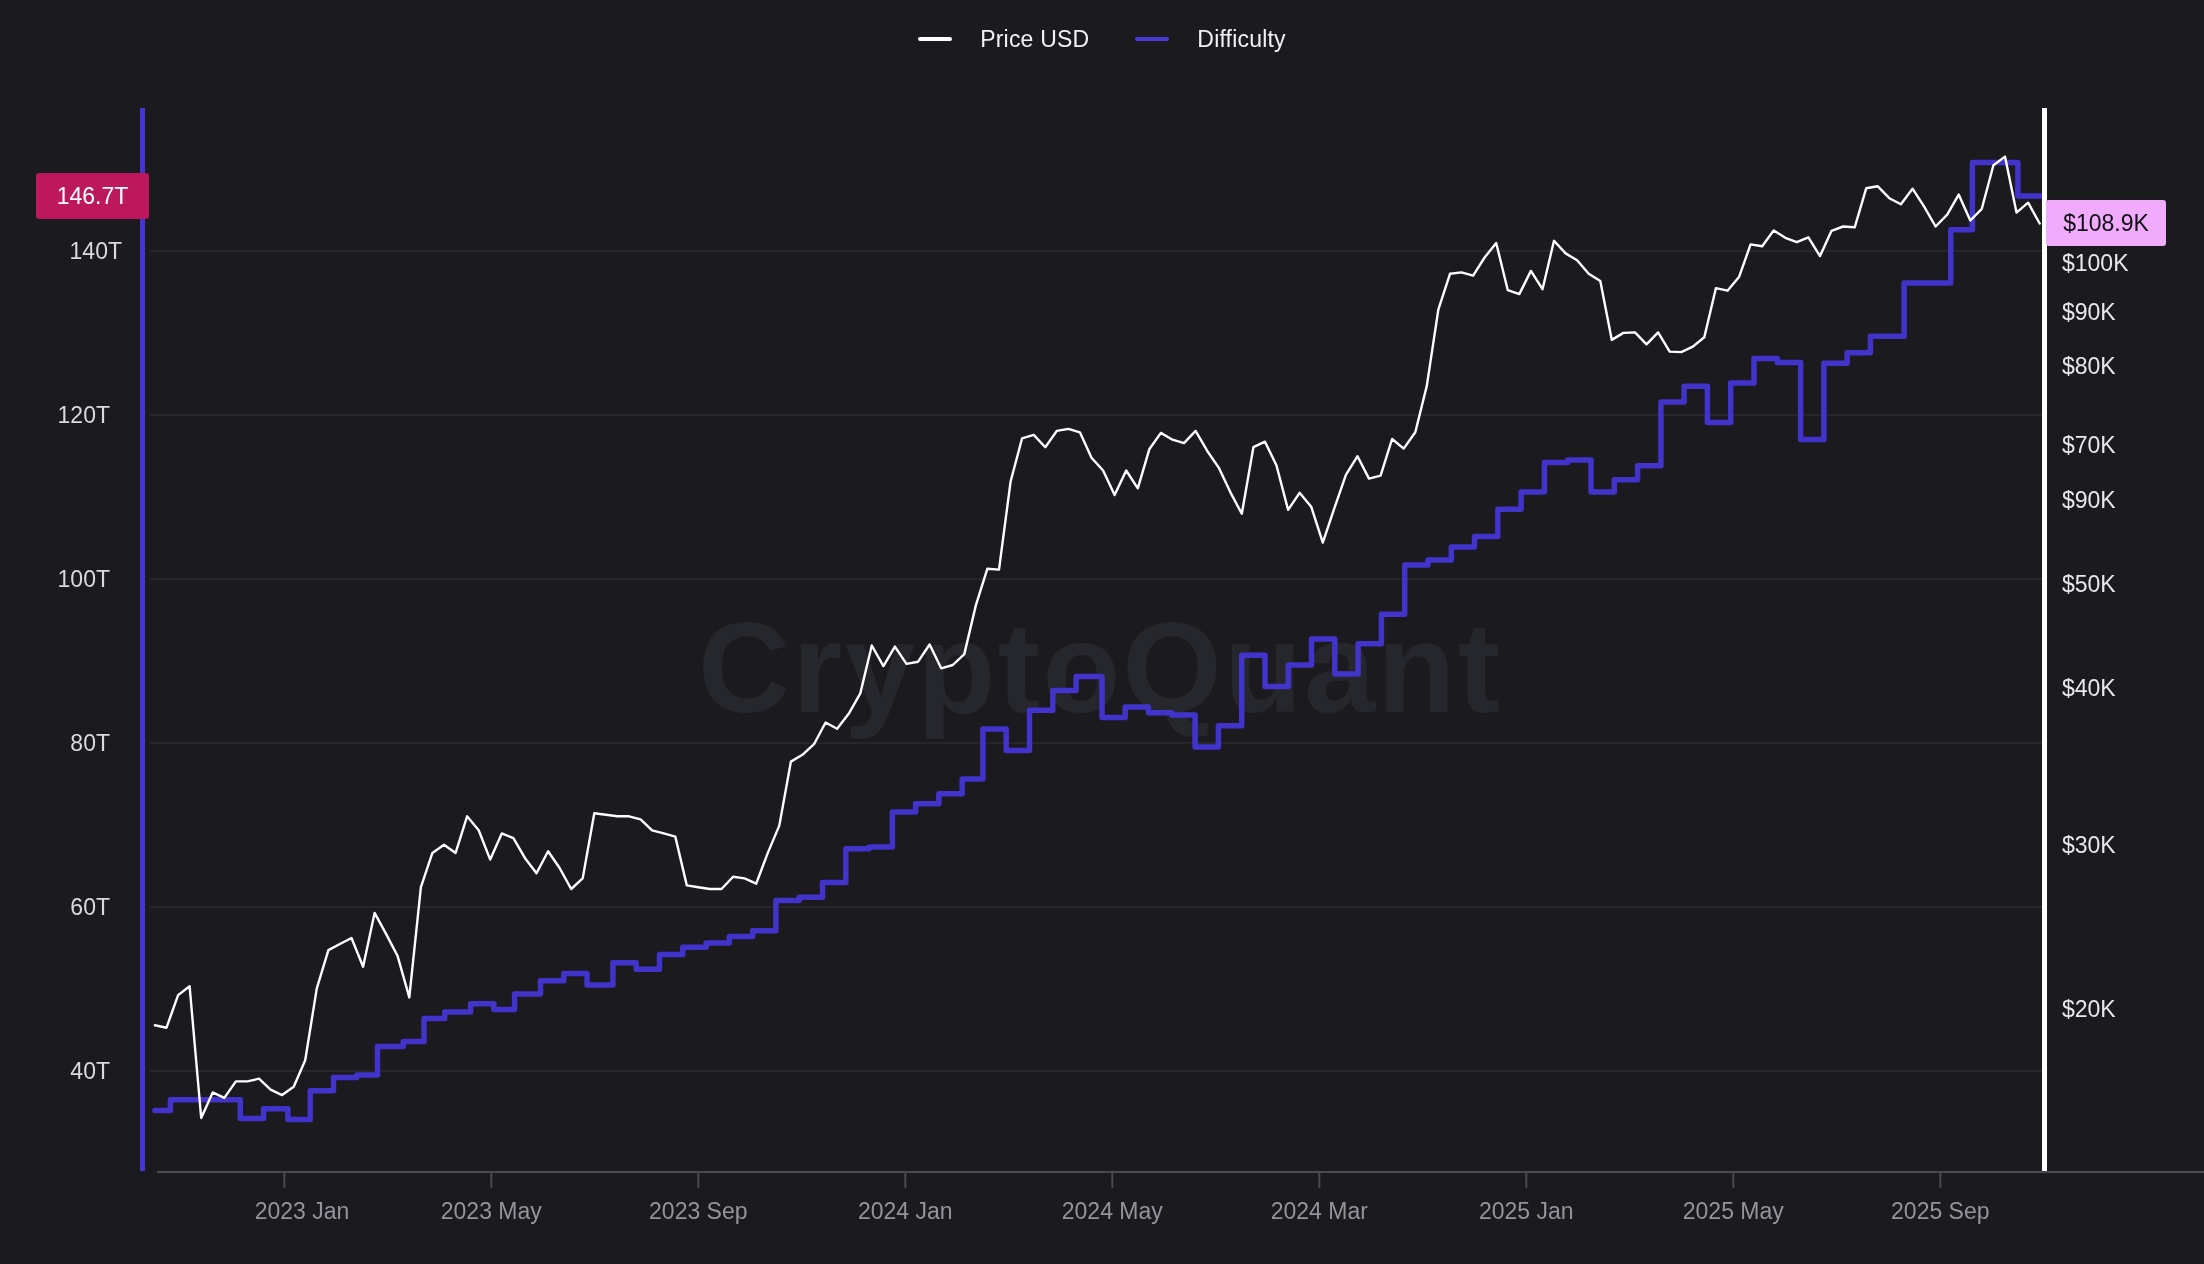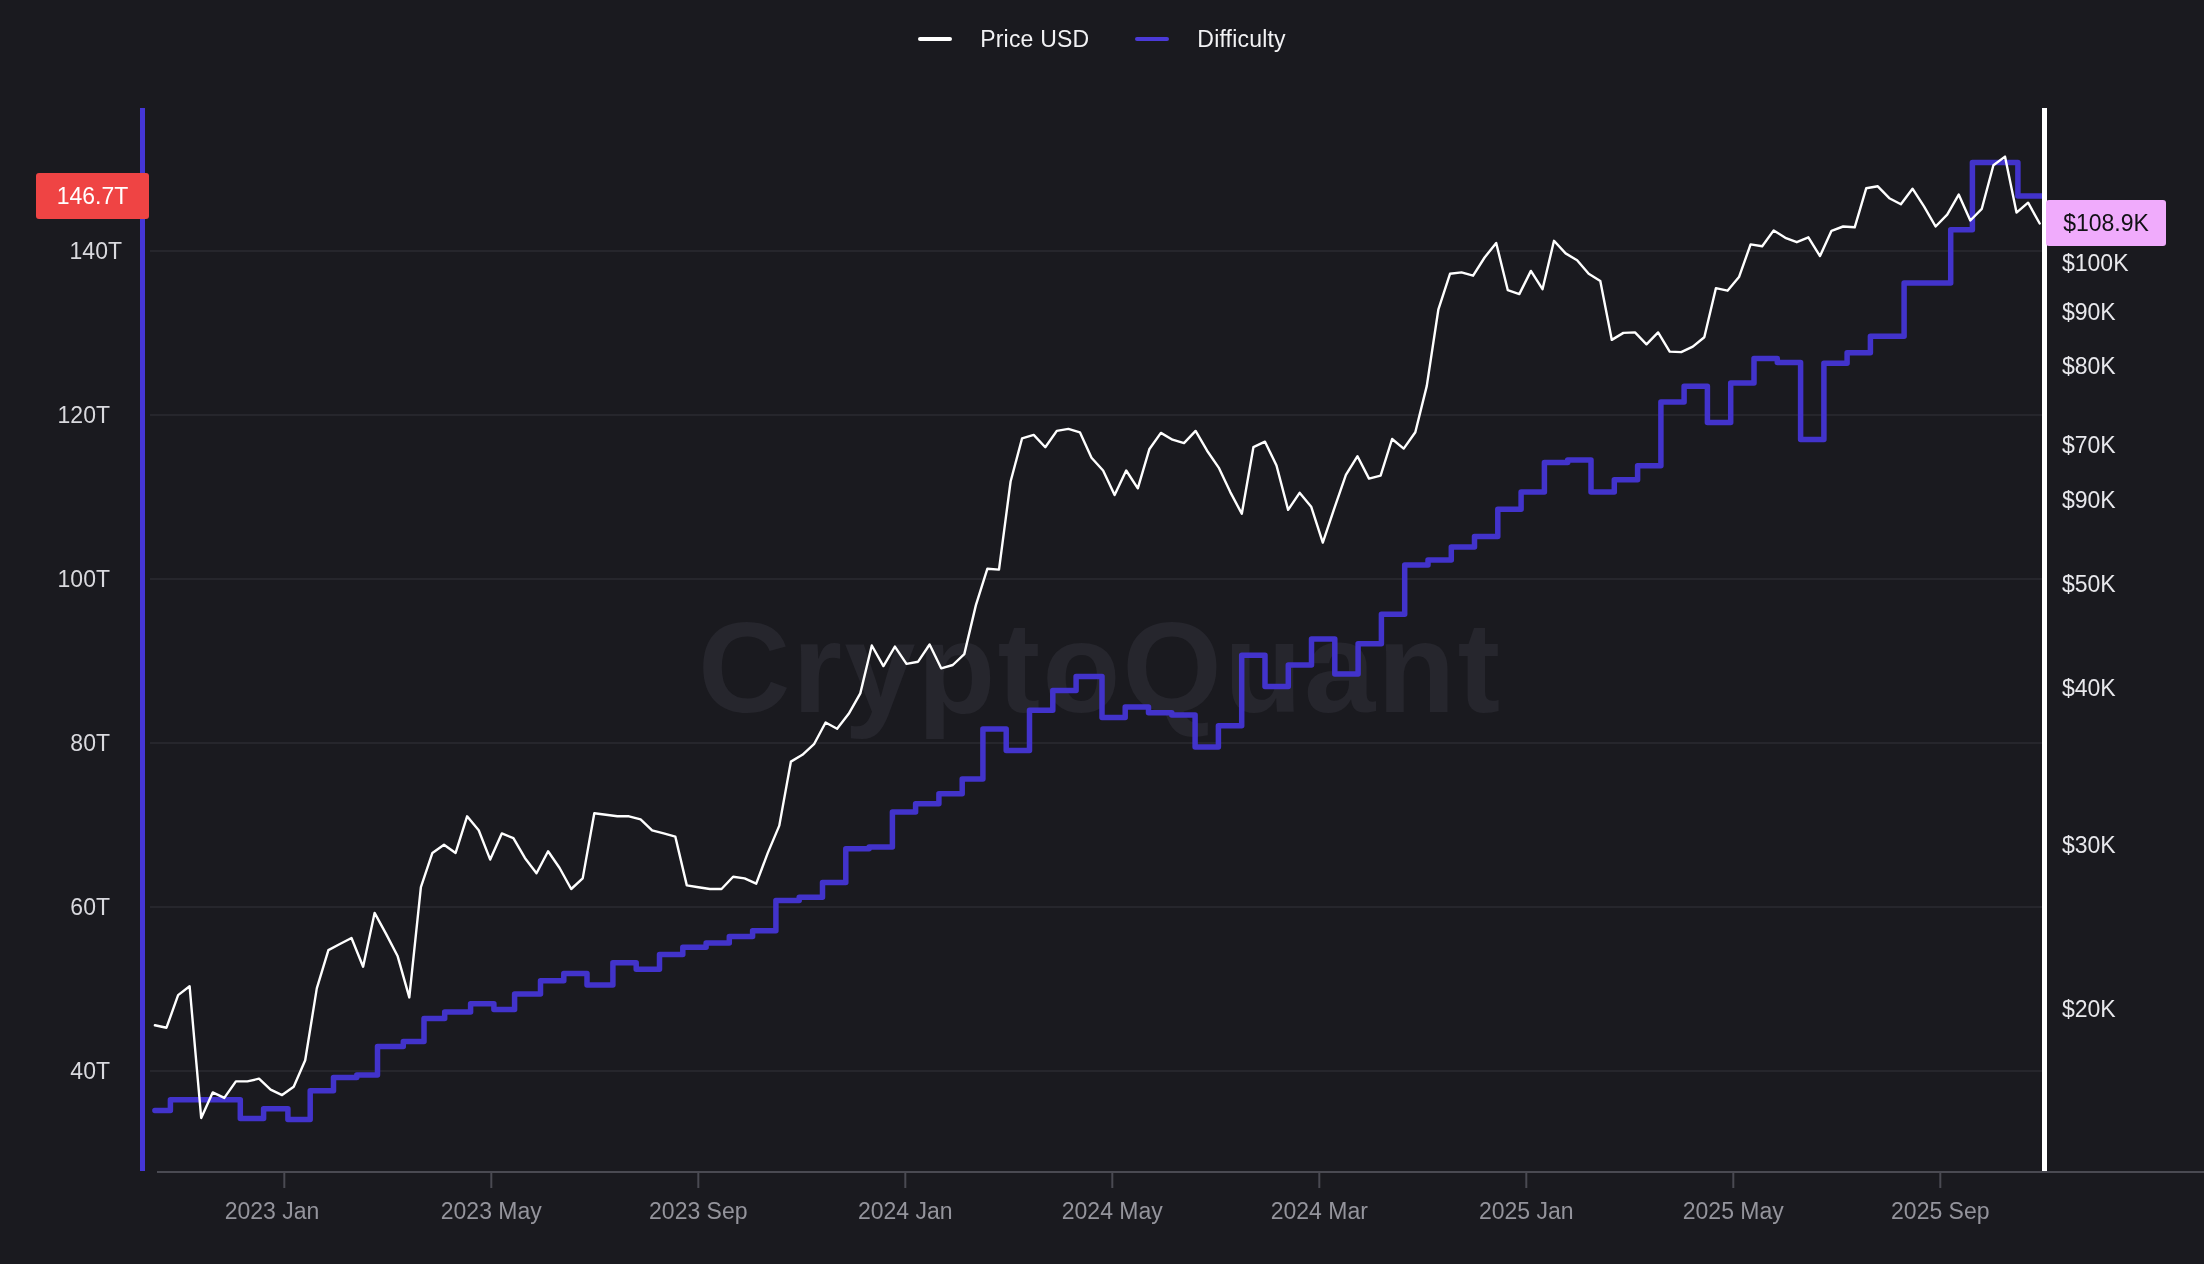--- a/index.html
+++ b/index.html
@@ -68,40 +68,40 @@
     <div class="legend-item">
       <span class="legend-dash" style="background: rgb(255, 255, 255);"></span>
       <span class="legend-label">Price USD</span>
     </div>
     <div class="legend-item">
       <span class="legend-dash" style="background: rgb(75, 58, 216);"></span>
       <span class="legend-label">Difficulty</span>
     </div>
   </div>
 
-  <div class="badge badge-left" style="background: #ef4444; color: rgb(255, 255, 255); top: 196.06px;">146.7T</div>
+  <div class="badge badge-left" style="background: #be185d; color: rgb(255, 255, 255); top: 196.06px;">146.7T</div>
   <div class="badge badge-right" style="background: #f0abfc; color: rgb(17, 17, 20); top: 223.491px;">$108.9K</div>
 
   <div id="labels">
       <div class="tick-label-left" style="top: 251px; padding-left: 12px;">140T</div>
       <div class="tick-label-left" style="top: 415px;">120T</div>
       <div class="tick-label-left" style="top: 579px;">100T</div>
       <div class="tick-label-left" style="top: 743px;">80T</div>
       <div class="tick-label-left" style="top: 907px;">60T</div>
       <div class="tick-label-left" style="top: 1071px;">40T</div>
       <div class="tick-label-right" style="top: 263px;">$100K</div>
       <div class="tick-label-right" style="top: 311.823px;">$90K</div>
       <div class="tick-label-right" style="top: 366.403px;">$80K</div>
       <div class="tick-label-right" style="top: 445px;">$70K</div>
       <div class="tick-label-right" style="top: 499.713px;">$90K</div>
       <div class="tick-label-right" style="top: 584.199px;">$50K</div>
       <div class="tick-label-right" style="top: 687.602px;">$40K</div>
       <div class="tick-label-right" style="top: 845px;">$30K</div>
       <div class="tick-label-right" style="top: 1008.8px;">$20K</div>
-      <div class="tick-label-x" style="left: 272px; text-align: center;">2023 Jan</div>
+      <div class="tick-label-x" style="left: 302px; text-align: center;">2023 Jan</div>
       <div class="tick-label-x" style="left: 491.3px;">2023 May</div>
       <div class="tick-label-x" style="left: 698.3px;">2023 Sep</div>
       <div class="tick-label-x" style="left: 905.3px;">2024 Jan</div>
       <div class="tick-label-x" style="left: 1112.3px;">2024 May</div>
       <div class="tick-label-x" style="left: 1319.3px;">2024 Mar</div>
       <div class="tick-label-x" style="left: 1526.3px;">2025 Jan</div>
       <div class="tick-label-x" style="left: 1733.3px;">2025 May</div>
       <div class="tick-label-x" style="left: 1940.3px;">2025 Sep</div>
     </div>
 </div>

